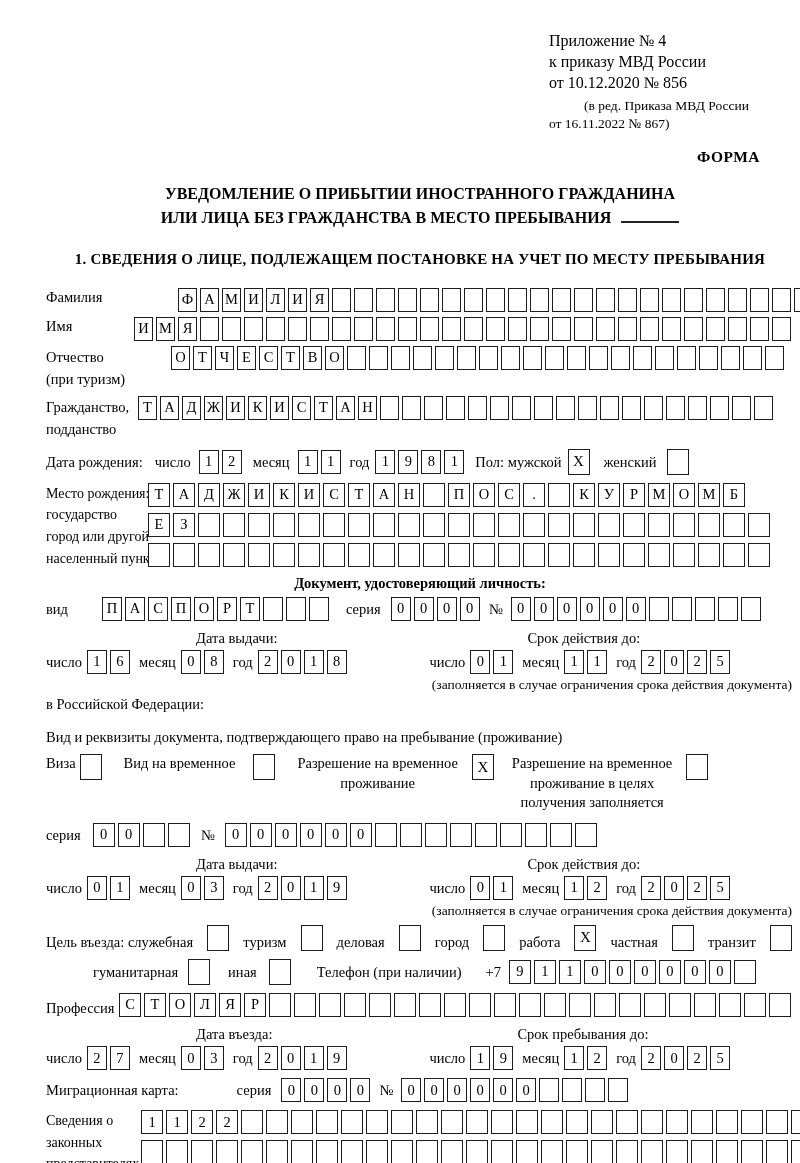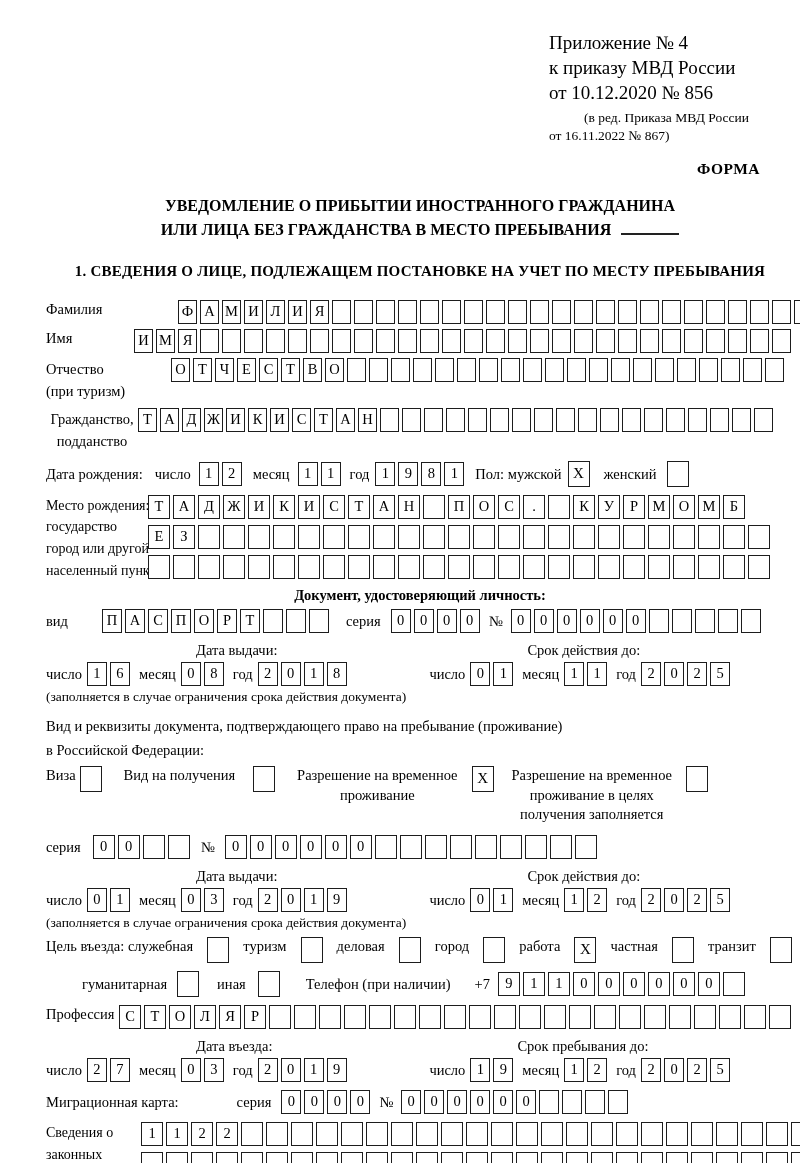--- a/index.html
+++ b/index.html
@@ -3,21 +3,21 @@
 <meta charset="utf-8">
 <style>
   * { margin:0; padding:0; box-sizing:border-box; }
   html,body { background:#fff; }
   .page {
     width:800px; height:1163px; background:#fff; color:#000;
     font-family:"Liberation Serif", serif; font-size:14.5px;
     padding:30px 6px 10px 46px; overflow:hidden; position:relative;
   }
   .hdr-block { width:235px; margin-left:auto; margin-right:10px; }
-  .hdr-block .l { line-height:1.32; font-size:19px; }
+  .hdr-block .l { line-height:1.32; font-size:16px; }
   .hdr-block .s { line-height:1.3; font-size:13.5px; }
   .hdr-block .s.first { margin-top:4px;text-align:center; }
   .forma { text-align:right; margin-right:34px; margin-top:16px; font-weight:bold; font-size:15.5px; letter-spacing:.5px; }
   .title { text-align:center; font-weight:bold; font-size:16px; margin-top:16px; line-height:1.45; }
   .title .uline { display:inline-block; width:58px; border-bottom:2px solid #222; height:14px; margin-left:10px; }
   .sec-heading { text-align:center; font-weight:bold; font-size:15px; margin-top:22px; letter-spacing:.2px; }
 
   .row { display:flex; align-items:flex-start; margin-top:5px; }
   .lbl { font-size:14.5px; line-height:1.25; white-space:nowrap; }
   .lbl-col { flex:0 0 auto; }
@@ -33,21 +33,21 @@
   .cells.digits .cell { width:20px; }
   .checkbox {
     width:22px; height:26px; border:1.6px solid #1d1d1d; display:inline-flex;
     align-items:center; justify-content:center; font-size:15px; flex:0 0 auto; background:#fff;
   }
   .stack > .cells { margin-bottom:6px; }
   .dgroup { display:flex; align-items:center; }
   .dgroup .lbl { margin-right:5px; }
   .dgroup .cells { margin-right:6px; }
   .date-heads { display:flex; margin-top:8px; }
-  .note { text-align:left; font-size:13.5px; margin-top:3px; padding-right:2px; }
+  .note { text-align:right; font-size:13.5px; margin-top:3px; padding-right:2px; }
   .opt-multiline { display:flex; flex-direction:column; text-align:center; }
   .opt-multiline span { line-height:1.35; white-space:nowrap; }
   .bold-center { text-align:center; font-weight:bold; font-size:14.5px; margin-top:8px; }
 </style>
 </head>
 <body>
 
 <div class="page">
 
   <div class="hdr-block">
@@ -169,21 +169,21 @@
         <span class="cell"></span>
         <span class="cell"></span>
         <span class="cell"></span>
         <span class="cell"></span>
         <span class="cell"></span>
         <span class="cell"></span>
       </span>
   </div>
 
   <div class="row">
-    <div class="lbl-col" style="width:92px;text-align:center;">
+    <div class="lbl-col" style="width:92px;">
       <div>Гражданство,</div>
       <div>подданство</div>
     </div>
     <span class="cells">
         <span class="cell">Т</span>
         <span class="cell">А</span>
         <span class="cell">Д</span>
         <span class="cell">Ж</span>
         <span class="cell">И</span>
         <span class="cell">К</span>
@@ -407,27 +407,27 @@
       <span class="cells digits">
           <span class="cell">2</span>
           <span class="cell">0</span>
           <span class="cell">2</span>
           <span class="cell">5</span>
         </span>
     </div>
   </div>
   <div class="note">(заполняется в случае ограничения срока действия документа)</div>
 
+  <div class="lbl" style="line-height:1.6;">в Российской Федерации:</div>
   <div class="lbl" style="margin-top:8px; line-height:1.8;">Вид и реквизиты документа, подтверждающего право на пребывание (проживание)</div>
-  <div class="lbl" style="line-height:1.6;">в Российской Федерации:</div>
 
   <div class="row" style="margin-top:4px;">
     <span class="lbl">Виза</span>
     <span class="checkbox" style="margin-left:4px;"></span>
-    <span class="lbl" style="margin-left:22px;">Вид на получения</span>
+    <span class="lbl" style="margin-left:22px;">Вид на временное</span>
     <span class="checkbox" style="margin-left:18px;"></span>
     <div class="opt-multiline" style="margin-left:22px;">
       <span>Разрешение на временное</span>
       <span>проживание</span>
     </div>
     <span class="checkbox" style="margin-left:14px;">X</span>
     <div class="opt-multiline" style="margin-left:18px;">
       <span>Разрешение на временное</span>
       <span>проживание в целях</span>
       <span>получения заполняется</span>
@@ -502,59 +502,59 @@
       <span class="cells digits">
           <span class="cell">2</span>
           <span class="cell">0</span>
           <span class="cell">2</span>
           <span class="cell">5</span>
         </span>
     </div>
   </div>
   <div class="note">(заполняется в случае ограничения срока действия документа)</div>
 
-  <div class="row" style="align-items:flex-start; margin-top:6px; justify-content:space-between; padding-right:2px;">
+  <div class="row" style="align-items:flex-end; margin-top:6px; justify-content:space-between; padding-right:2px;">
     <span class="lbl">Цель въезда: служебная</span>
     <span class="checkbox"></span>
     <span class="lbl">туризм</span>
     <span class="checkbox"></span>
     <span class="lbl">деловая</span>
     <span class="checkbox"></span>
     <span class="lbl">город</span>
     <span class="checkbox"></span>
     <span class="lbl">работа</span>
     <span class="checkbox">X</span>
     <span class="lbl">частная</span>
     <span class="checkbox"></span>
     <span class="lbl">транзит</span>
     <span class="checkbox"></span>
   </div>
 
   <div class="row" style="align-items:center; margin-top:8px;">
-    <span class="lbl" style="margin-left:36px;">гуманитарная</span>
+    <span class="lbl" style="margin-left:47px;">гуманитарная</span>
     <span class="checkbox" style="margin-left:10px;"></span>
     <span class="lbl" style="margin-left:18px;">иная</span>
     <span class="checkbox" style="margin-left:12px;"></span>
     <span class="lbl" style="margin-left:26px;">Телефон (при наличии)</span>
     <span class="lbl" style="margin-left:24px; margin-right:8px;">+7</span>
     <span class="cells wide">
         <span class="cell">9</span>
         <span class="cell">1</span>
         <span class="cell">1</span>
         <span class="cell">0</span>
         <span class="cell">0</span>
         <span class="cell">0</span>
         <span class="cell">0</span>
         <span class="cell">0</span>
         <span class="cell">0</span>
         <span class="cell"></span>
       </span>
   </div>
 
-  <div class="row" style="align-items:flex-start; margin-top:8px;">
+  <div class="row" style="align-items:flex-end; margin-top:8px;">
     <span class="lbl" style="width:94px;">Профессия</span>
     <span class="cells wide">
         <span class="cell">С</span>
         <span class="cell">Т</span>
         <span class="cell">О</span>
         <span class="cell">Л</span>
         <span class="cell">Я</span>
         <span class="cell">Р</span>
         <span class="cell"></span>
         <span class="cell"></span>

